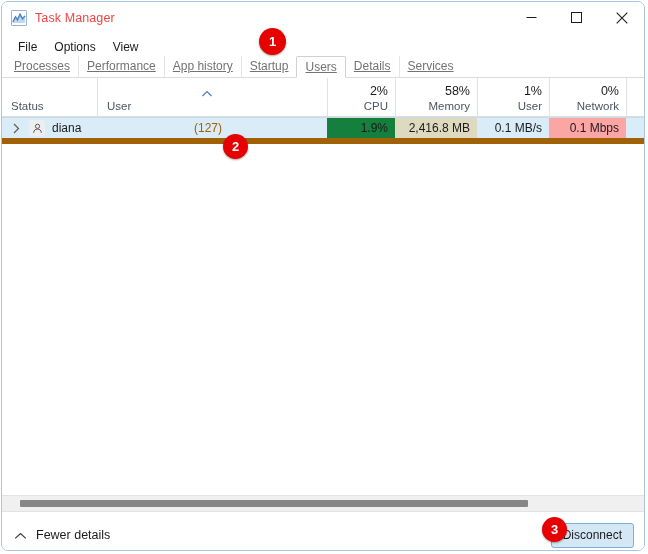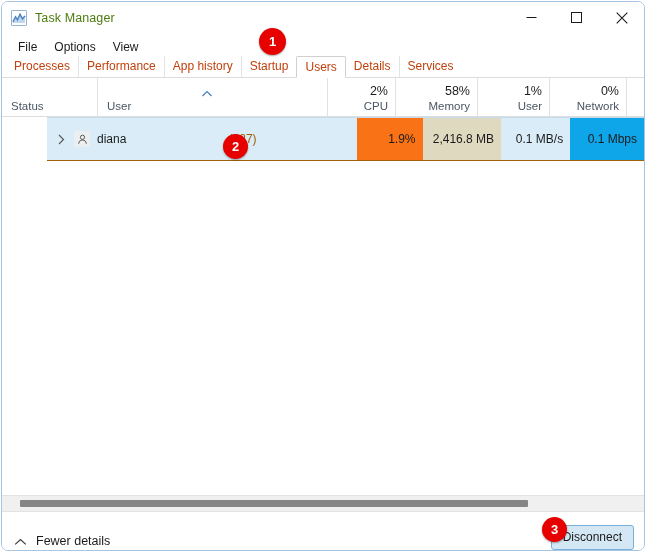--- a/index.html
+++ b/index.html
@@ -52,21 +52,21 @@
     position: relative;
     background: #ffffff;
     border: 1px solid #9ab4cc;
     box-sizing: border-box;
     border-radius: 1px;
     overflow: hidden;
   }
   .app-icon svg { display:block; }
   .title-text {
     font-size: 12.5px;
-    color: #4d7c0f;
+    color: #ef4444;
     letter-spacing: 0.1px;
   }
   .caption-buttons {
     position: absolute;
     right: 0;
     top: 0;
     height: 31px;
     display: flex;
   }
   .cap-btn {
@@ -103,28 +103,29 @@
     position: relative;
     background: #ffffff;
     border-bottom: 1px solid #dcdcdc;
     display: flex;
     align-items: flex-end;
     padding-left: 4px;
     box-sizing: border-box;
   }
   .tab {
     font-size: 12px;
-    color: #c2410c;
+    color: #737373;
     height: 21px;
     line-height: 21px;
     padding: 0 8px;
     border-left: 1px solid #e4e4e4;
     box-sizing: border-box;
     cursor: default;
     white-space: nowrap;
+    text-decoration: underline;
   }
   .tab:first-child { border-left: none; }
   .tab.selected {
     background: #ffffff;
     border-left: 1px solid #d0d0d0;
     border-right: 1px solid #d0d0d0;
     border-top: 1px solid #d0d0d0;
     border-bottom: 1px solid #ffffff;
     margin-bottom: -1px;
     height: 22px;
@@ -177,42 +178,41 @@
   }
 
   
   .listarea {
     flex: 1 1 auto;
     position: relative;
     background: #ffffff;
     overflow: hidden;
   }
   .row {
-    height: 44px;
+    height: 27px;
     display: flex;
     background: #d9ecf7;
     border-top: 1px solid #c6dced;
-    border-bottom: 1px solid #a16207;
-    box-sizing: border-box;
-    position: relative;
-    margin-left: 45px;
+    border-bottom: 6px solid #a16207;
+    box-sizing: border-box;
+    position: relative;
   }
   .cell {
     box-sizing: border-box;
     display: flex;
     align-items: center;
     font-size: 12px;
     color: #1b1b1b;
     overflow: hidden;
   }
   .cell.right { justify-content: flex-end; padding-right: 7px; }
-  .cell.cpu  { background: #f97316; }
+  .cell.cpu  { background: #15803d; }
   .cell.mem  { background: #ded9bf; }
   .cell.disk { background: #d9ecf7; }
-  .cell.net  { background: #0ea5e9; }
+  .cell.net  { background: #fca5a5; }
   .cell.extra{ background: #d9ecf7; }
 
   .expander {
     width: 13px;
     height: 13px;
     margin-left: 8px;
     margin-right: 6px;
     flex: 0 0 13px;
     display: flex;
     align-items: center;
@@ -260,21 +260,21 @@
     height: 7px;
     background: #868686;
     border-radius: 1px;
   }
 
   
   .statusbar {
     flex: 0 0 38px;
     height: 38px;
     display: flex;
-    align-items: flex-end;
+    align-items: center;
     justify-content: space-between;
     background: #ffffff;
     padding: 8px 10px 0 12px;
     box-sizing: border-box;
     position: relative;
   }
   .fewer {
     display: flex;
     align-items: center;
     gap: 9px;

